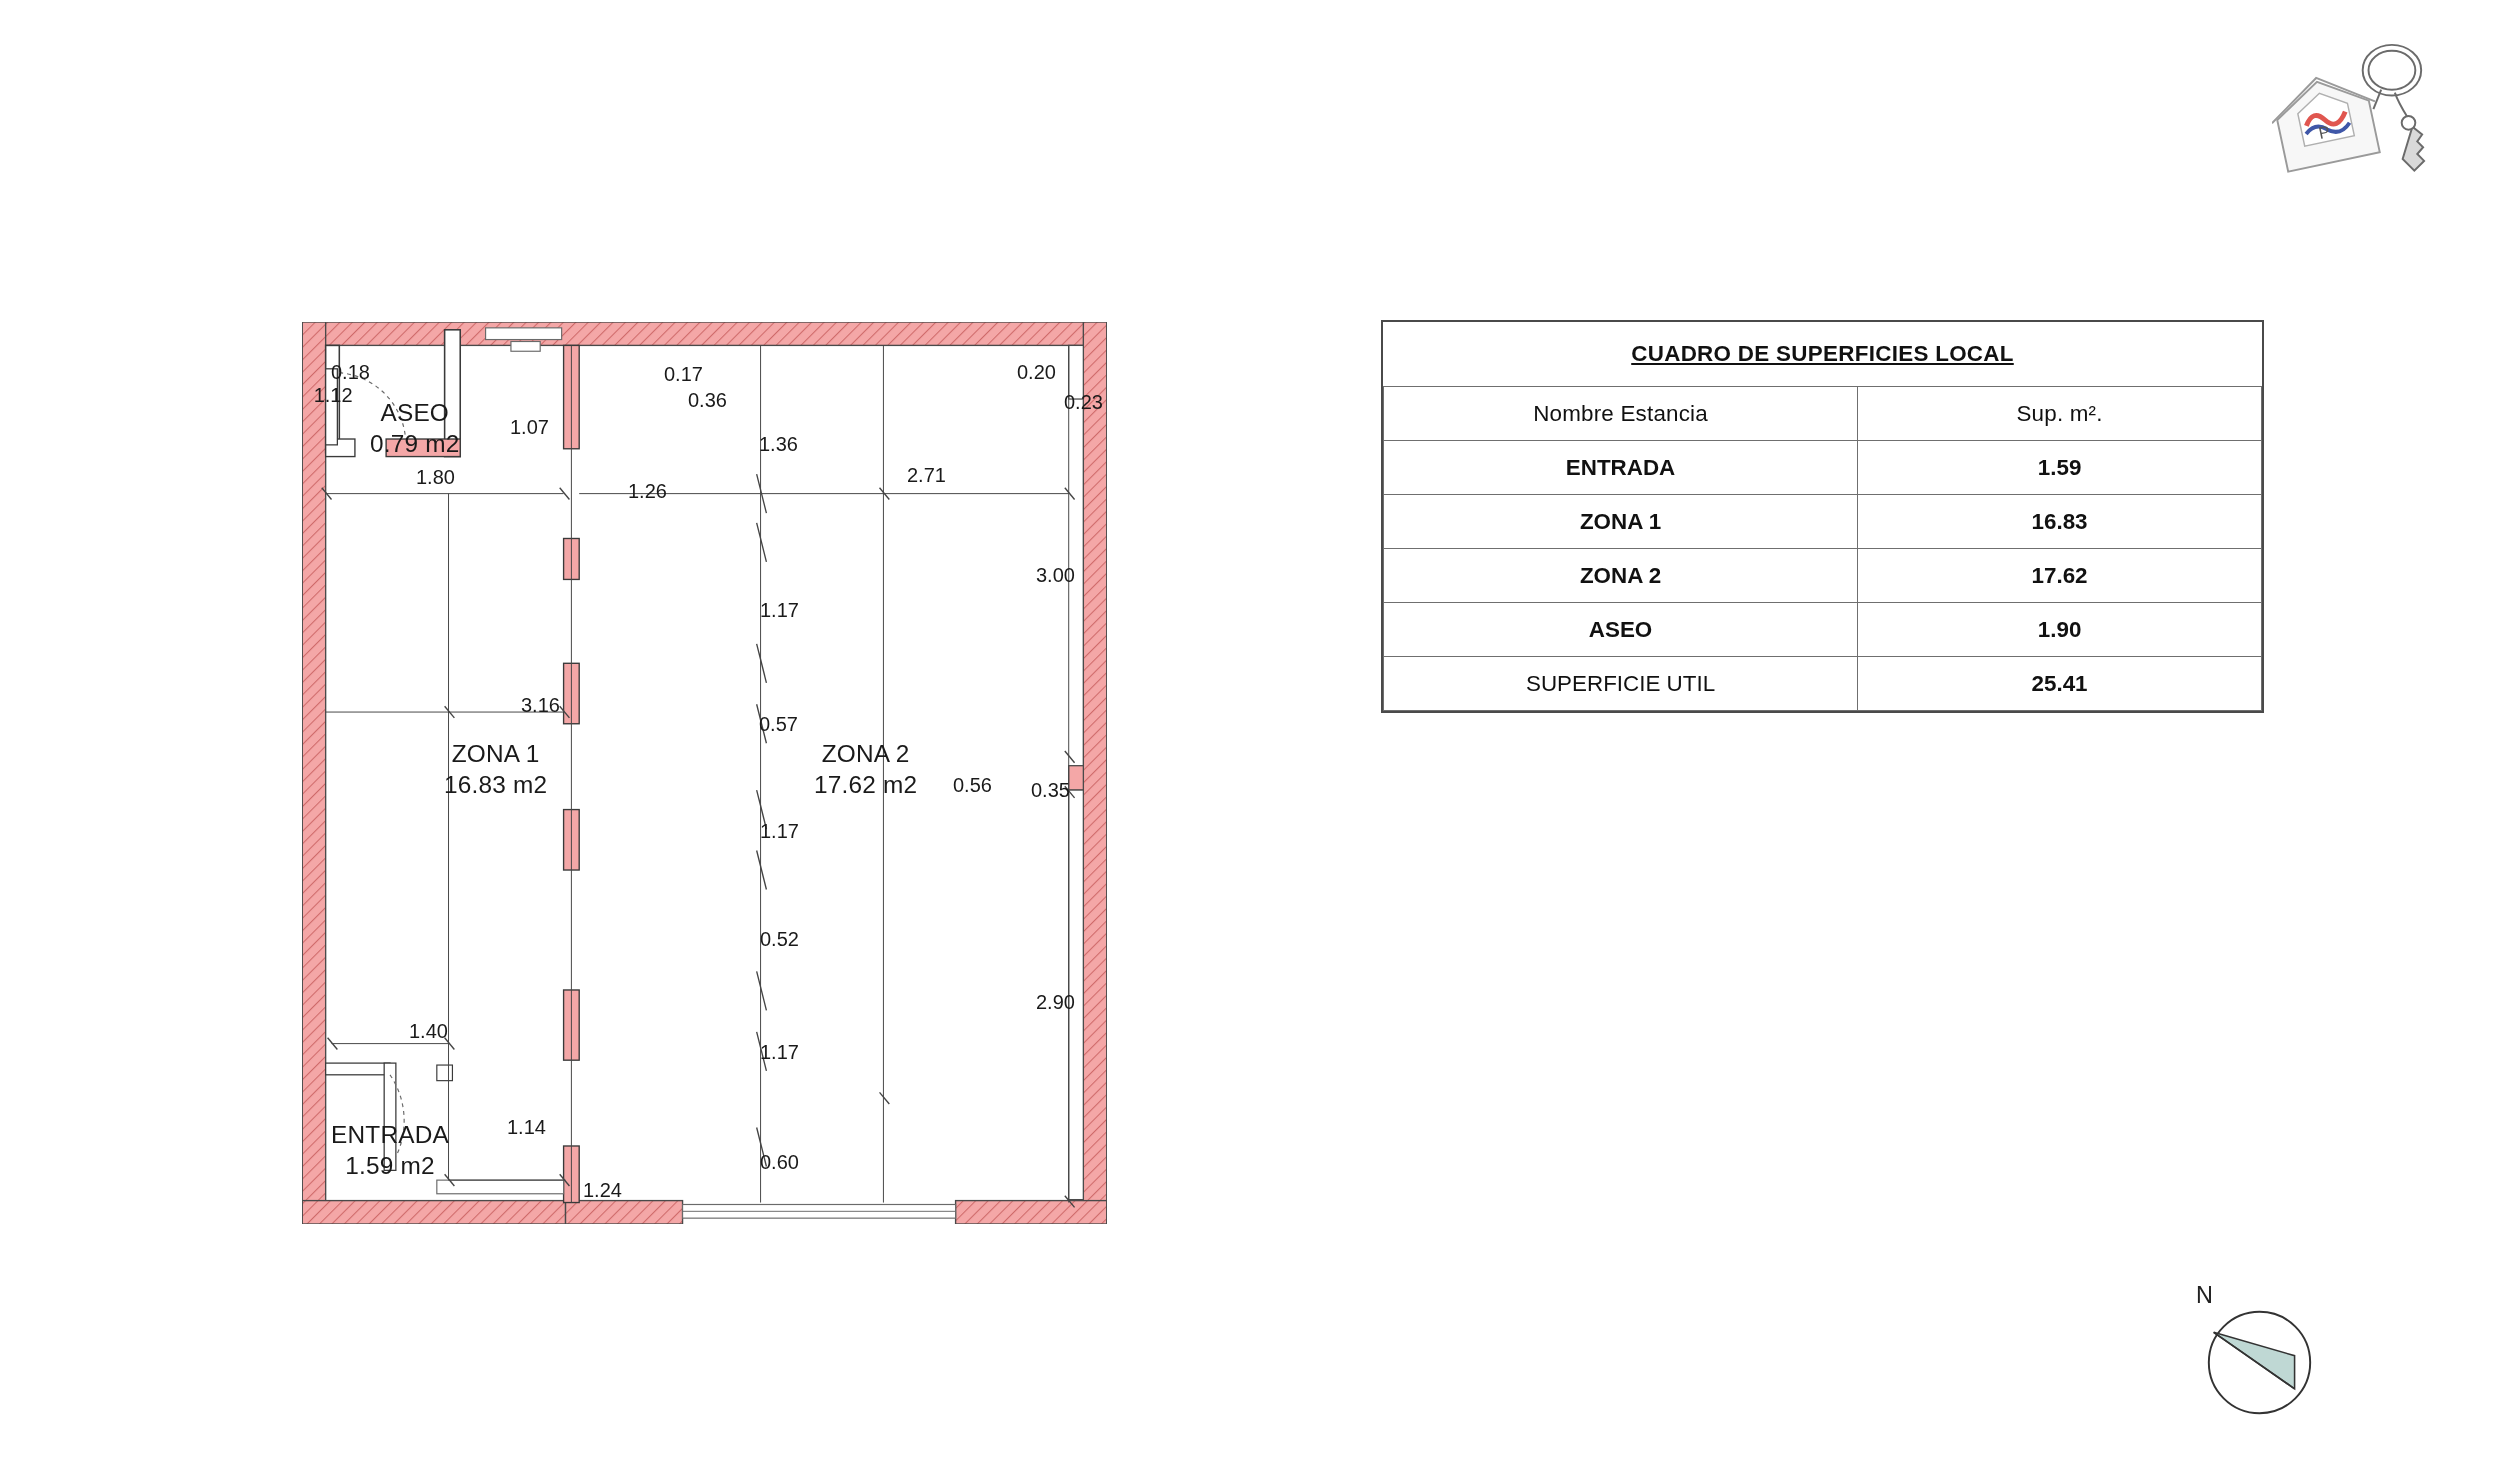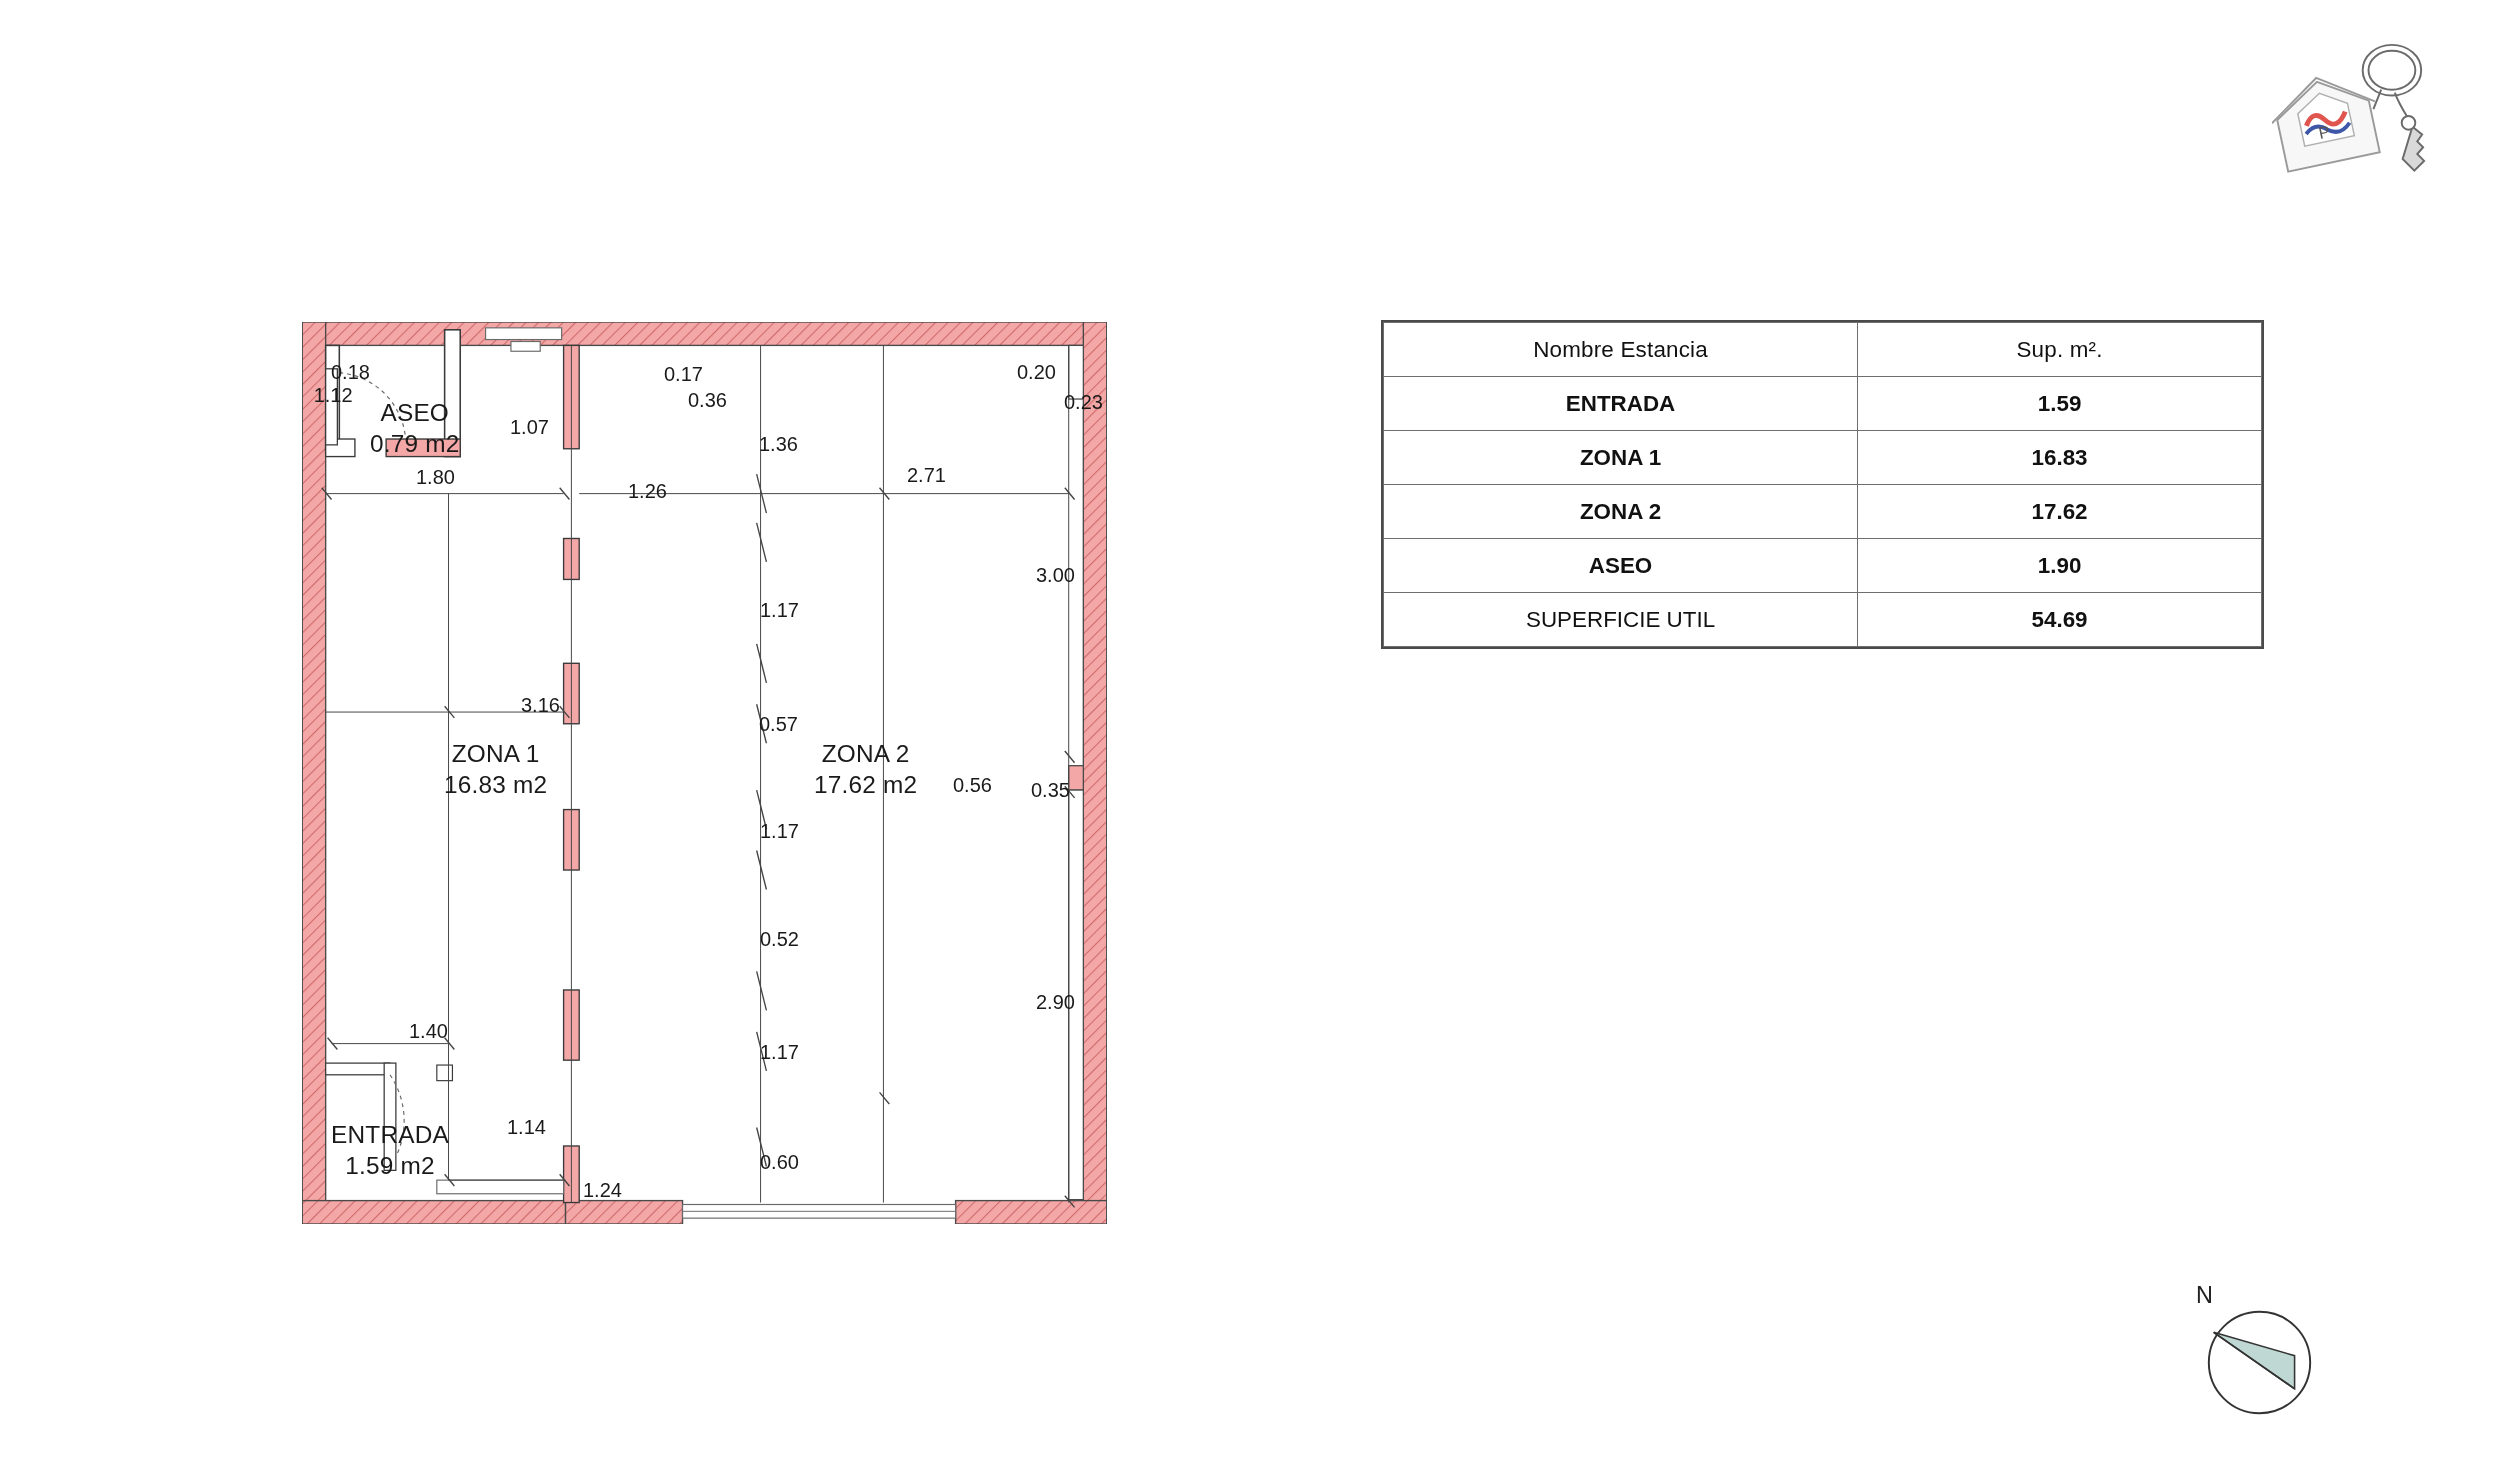--- a/index.html
+++ b/index.html
@@ -246,20 +246,23 @@
   <div class="dim" style="left:107px;top:698px;">1.40</div>
   <div class="dim" style="left:458px;top:719px;">1.17</div>
   <div class="dim" style="left:205px;top:794px;">1.14</div>
   <div class="dim" style="left:458px;top:829px;">0.60</div>
   <div class="dim" style="left:281px;top:857px;">1.24</div>
 </div>
 
 <div id="surface-table">
   <table>
     <tbody>
+        <tr>
+      <td class="tbl-title" colspan="2">CUADRO DE SUPERFICIES LOCAL</td>
+    </tr>
     <tr>
       <td class="tbl-head col-name">Nombre Estancia</td>
       <td class="tbl-head">Sup. m².</td>
     </tr>
     <tr>
       <td class="bold">ENTRADA</td>
       <td class="bold">1.59</td>
     </tr>
     <tr>
       <td class="bold">ZONA 1</td>
@@ -268,21 +271,21 @@
     <tr>
       <td class="bold">ZONA 2</td>
       <td class="bold">17.62</td>
     </tr>
     <tr>
       <td class="bold">ASEO</td>
       <td class="bold">1.90</td>
     </tr>
     <tr>
       <td>SUPERFICIE UTIL</td>
-      <td class="bold">54.69</td>
+      <td class="bold">25.41</td>
     </tr>
   </tbody>
     </table>
 </div>
 
 <div id="north">
   <span class="n-letter">N</span>
   <svg width="115" height="115" viewBox="0 0 118 118">
     <circle cx="59" cy="59" r="52" fill="none" stroke="#333" stroke-width="2"></circle>
     <path d="M12,28 L95,86 L95,52 Z" fill="#bfd8d4" stroke="#333" stroke-width="1.6"></path>

